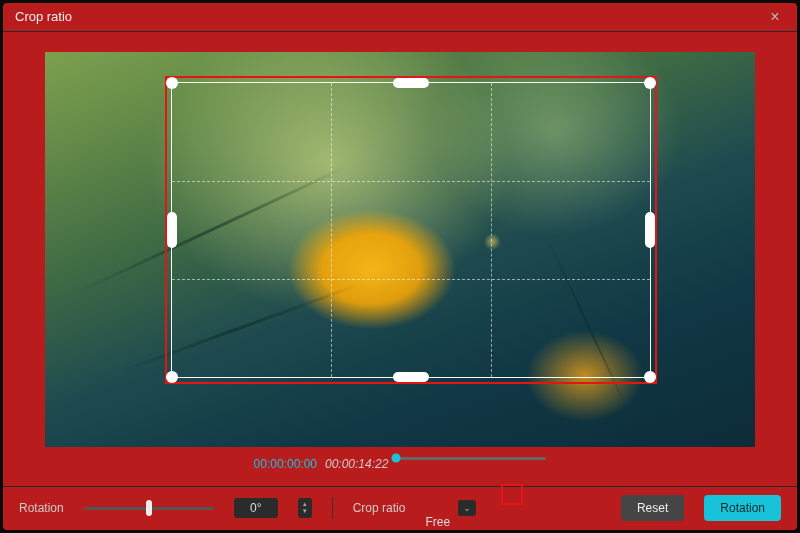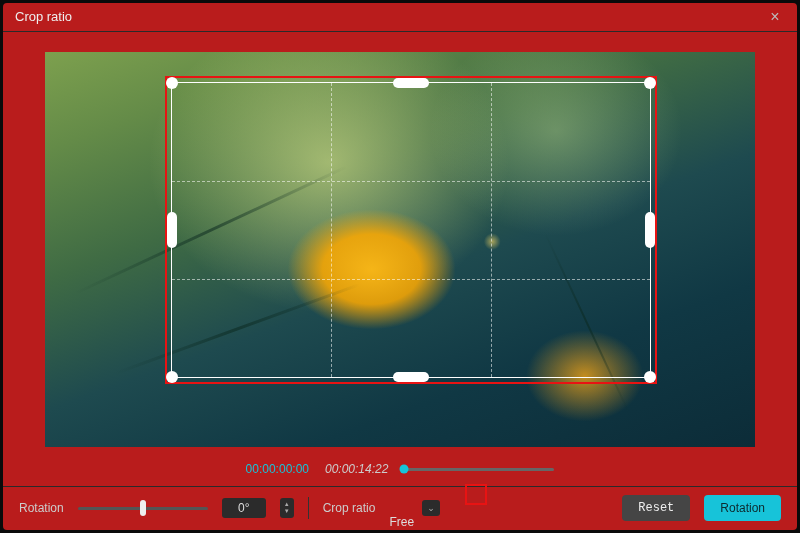--- a/index.html
+++ b/index.html
@@ -105,23 +105,23 @@
   .h-tr { top: -6px; right: -6px; cursor: nesw-resize;}
   .h-bl { bottom: -6px; left: -6px; cursor: nesw-resize;}
   .h-br { bottom: -6px; right: -6px; cursor: nwse-resize;}
   .h-edge-t { width: 36px; height: 10px; top: -5px; left: 50%; margin-left: -18px; cursor: ns-resize;}
   .h-edge-b { width: 36px; height: 10px; bottom: -5px; left: 50%; margin-left: -18px; cursor: ns-resize;}
   .h-edge-l { width: 10px; height: 36px; left: -5px; top: 50%; margin-top: -18px; cursor: ew-resize;}
   .h-edge-r { width: 10px; height: 36px; right: -5px; top: 50%; margin-top: -18px; cursor: ew-resize;}
 
   .timebar {
     display: flex;
-    align-items: center;
+    align-items: flex-start;
     justify-content: center;
-    gap: 16px;
+    gap: 8px;
     height: 30px;
     padding-bottom: 4px;
   }
   .time-current { color: #17c3d9; font-variant-numeric: tabular-nums; }
   .time-total { color: #ccc; font-variant-numeric: tabular-nums; font-style: italic; }
   .time-slider {
     width: 150px;
     height: 3px;
     background: #666;
     border-radius: 2px;
@@ -136,21 +136,21 @@
     top: 50%; transform: translate(-50%,-50%);
     left: 0%;
   }
 
   .bottombar {
     height: 46px;
     border-top: 1px solid #2a2a2a;
     display: flex;
     align-items: center;
     padding: 0 16px;
-    gap: 14px;
+    gap: 20px;
     position: relative;
   }
   .label { color: #ccc; font-size: 12px; }
   .rotation-slider {
     width: 130px;
     height: 3px;
     background: #555;
     border-radius: 2px;
     position: relative;
     cursor: pointer;
@@ -213,21 +213,21 @@
   }
   .spacer { flex: 1; }
   .btn {
     height: 26px;
     padding: 0 16px;
     border-radius: 4px;
     border: none;
     font-size: 12px;
     cursor: pointer;
   }
-  .btn-reset { background: #454545; color: #eee; font-family: Liberation Mono, monospace; }
+  .btn-reset { background: #454545; color: #eee; }
   .btn-confirm { background: #17c3d9; color: #0d2a2e; font-weight: 500; }
 </style>
 </head>
 <body>
 
 <div class="panel">
 
   <div class="titlebar">
     <div class="title">Crop ratio</div>
     <div class="close-btn">×</div>

